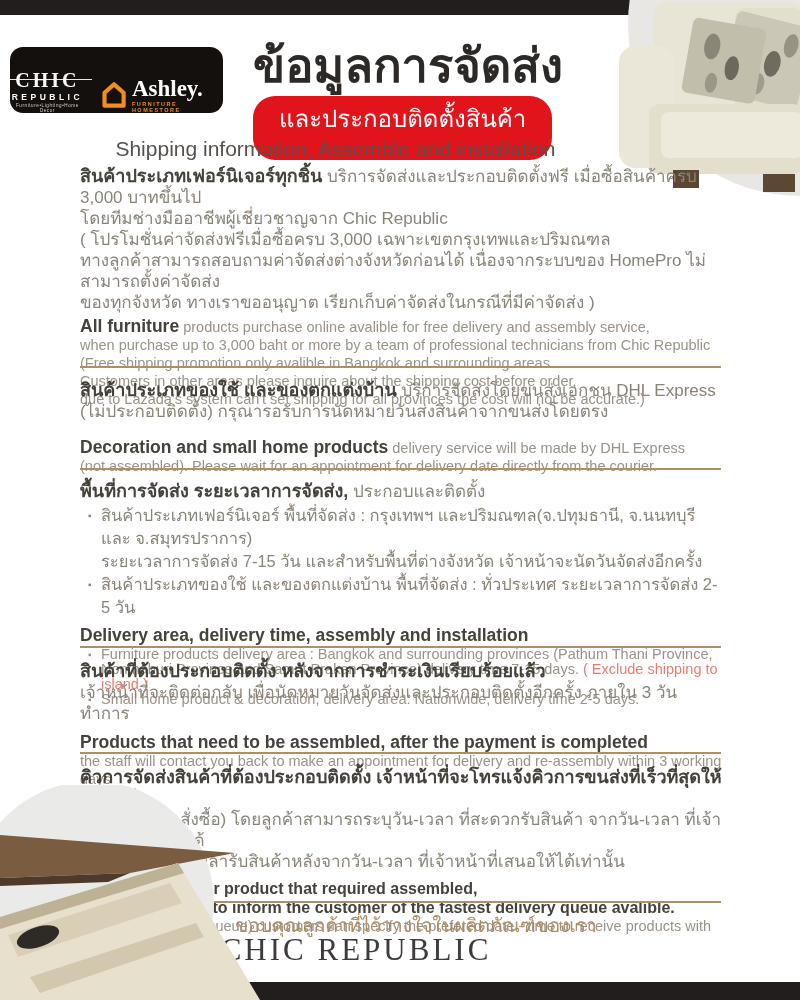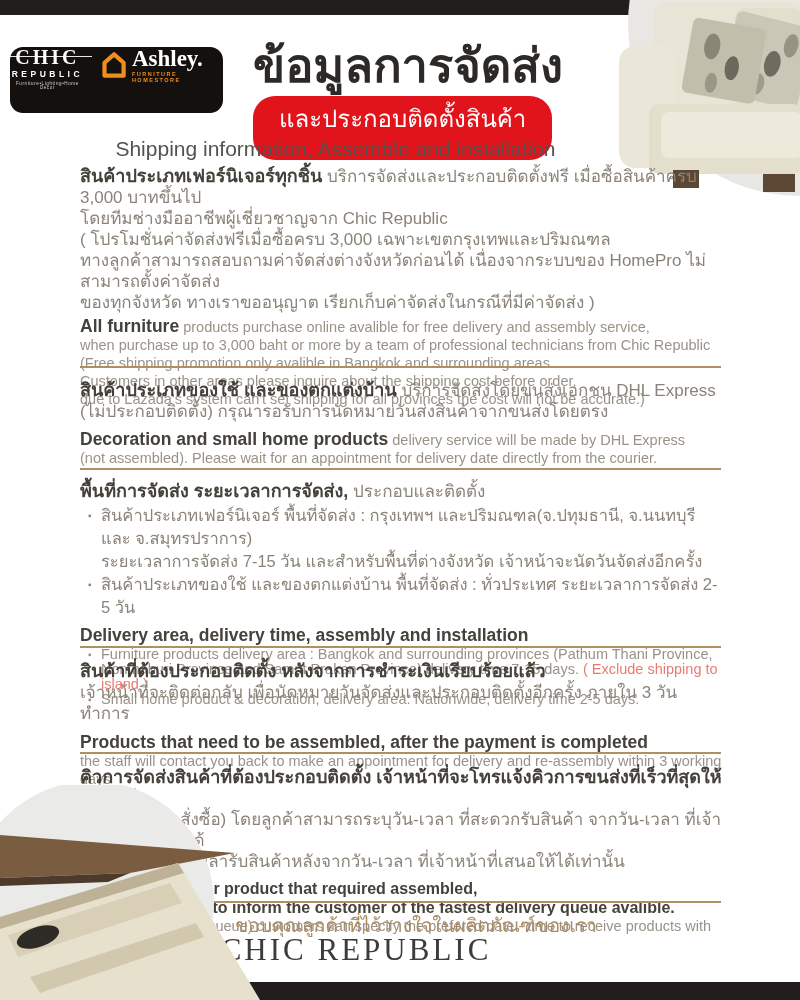--- a/index.html
+++ b/index.html
@@ -7,21 +7,21 @@
         font-family:"Liberation Sans","DejaVu Sans",sans-serif;}
   
   .topbar{position:absolute;top:0;left:0;width:800px;height:15px;background:#221e1d;z-index:1;}
   .bottombar{position:absolute;top:982px;left:0;width:800px;height:18px;background:#221e1d;z-index:3;}
   
   .hero-circle{position:absolute;left:628px;top:-148px;width:344px;height:344px;border-radius:50%;
                background:#e9e7e4;z-index:2;}
   .sofa{position:absolute;right:0;top:0;z-index:3;}
   
   .logo-box{position:absolute;left:10px;top:47px;width:213px;height:66px;background:#14100e;
-            border-radius:13px;display:flex;align-items:flex-start;justify-content:center;gap:15px;z-index:4;}
+            border-radius:13px;display:flex;align-items:flex-end;justify-content:center;gap:15px;z-index:4;}
   .chic-logo{position:relative;text-align:center;color:#fff;line-height:1;}
   .chic-name{font-family:"Liberation Serif","DejaVu Serif",serif;font-size:20px;font-weight:bold;letter-spacing:3px;}
   .chic-strike{position:absolute;left:-4px;top:9px;width:86px;height:1px;background:#fff;opacity:.9;}
   .chic-sub{font-size:8.5px;letter-spacing:3.5px;margin-top:3px;font-weight:bold;}
   .chic-tag{font-size:4.5px;letter-spacing:.6px;margin-top:3px;color:#d8d4cf;}
   .ashley-logo{display:flex;align-items:center;gap:4px;}
   .ashley-text{line-height:1;color:#fff;}
   .ashley-name{font-family:"Liberation Serif","DejaVu Serif",serif;font-size:23px;font-weight:bold;}
   .ashley-sub{font-size:5.5px;letter-spacing:1.5px;color:#ef8d1f;margin-top:2px;font-weight:bold;}
   
@@ -112,21 +112,21 @@
 when purchase up to 3,000 baht or more by a team of professional technicians from Chic Republic
 (Free shipping promotion only avalible in Bangkok and surrounding areas.
 Customers in other areas please inquire about the shipping cost before order,
 due to Lazada's system can't set shipping for all provinces the cost will not be accurate.)</span></p>
   </div>
   <div class="divider" style="top:366px"></div>
 
   <div class="sec" style="top:380px">
     <p class="th"><span class="lead">สินค้าประเภทของใช้ และของตกแต่งบ้าน</span><span> บริการจัดส่งโดยขนส่งเอกชน DHL Express
 (ไม่ประกอบติดตั้ง) กรุณารอรับการนัดหมายวันส่งสินค้าจากขนส่งโดยตรง</span></p>
-    <p class="en" style="margin-top:8px"><span class="lead">Decoration and small home products</span><span> delivery service will be made by DHL Express
+    <p class="en" style="margin-top:16px"><span class="lead">Decoration and small home products</span><span> delivery service will be made by DHL Express
 (not assembled). Please wait for an appointment for delivery date directly from the courier.</span></p>
   </div>
   <div class="divider" style="top:468px"></div>
 
   <div class="sec" style="top:481px">
     <p class="th"><span class="lead">พื้นที่การจัดส่ง ระยะเวลาการจัดส่ง,</span><span> ประกอบและติดตั้ง</span></p>
     <ul class="blist th-b">
       <li><span>สินค้าประเภทเฟอร์นิเจอร์ พื้นที่จัดส่ง : กรุงเทพฯ และปริมณฑล(จ.ปทุมธานี, จ.นนทบุรี และ จ.สมุทรปราการ)
 ระยะเวลาการจัดส่ง 7-15 วัน และสำหรับพื้นที่ต่างจังหวัด เจ้าหน้าจะนัดวันจัดส่งอีกครั้ง</span></li>
       <li><span>สินค้าประเภทของใช้ และของตกแต่งบ้าน พื้นที่จัดส่ง : ทั่วประเทศ ระยะเวลาการจัดส่ง 2-5 วัน</span></li>

